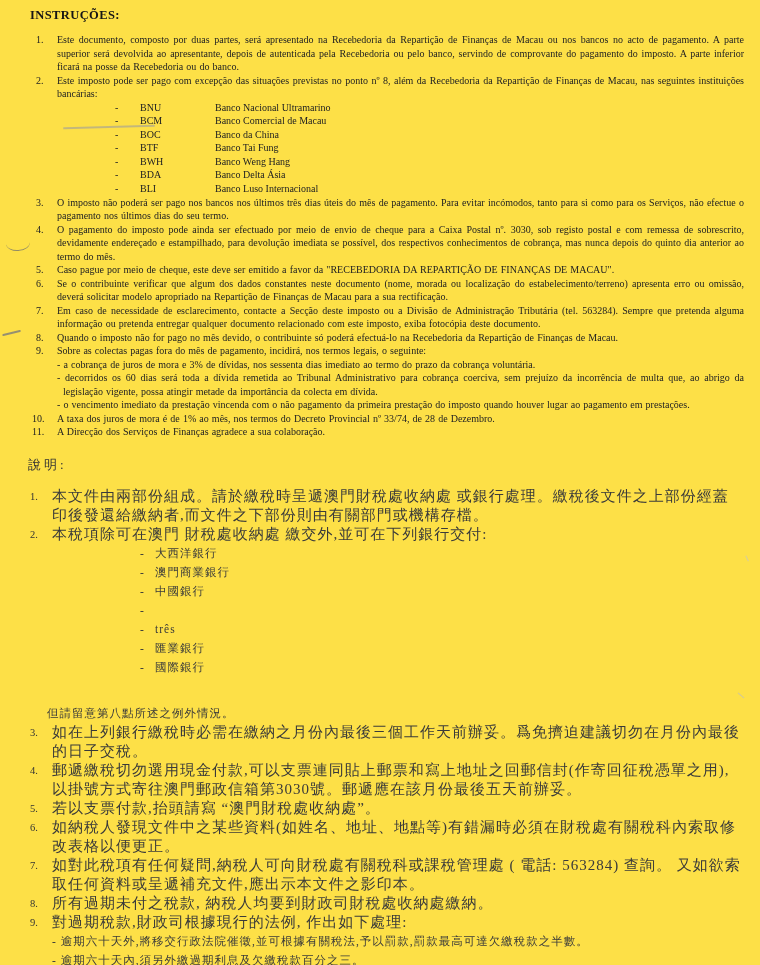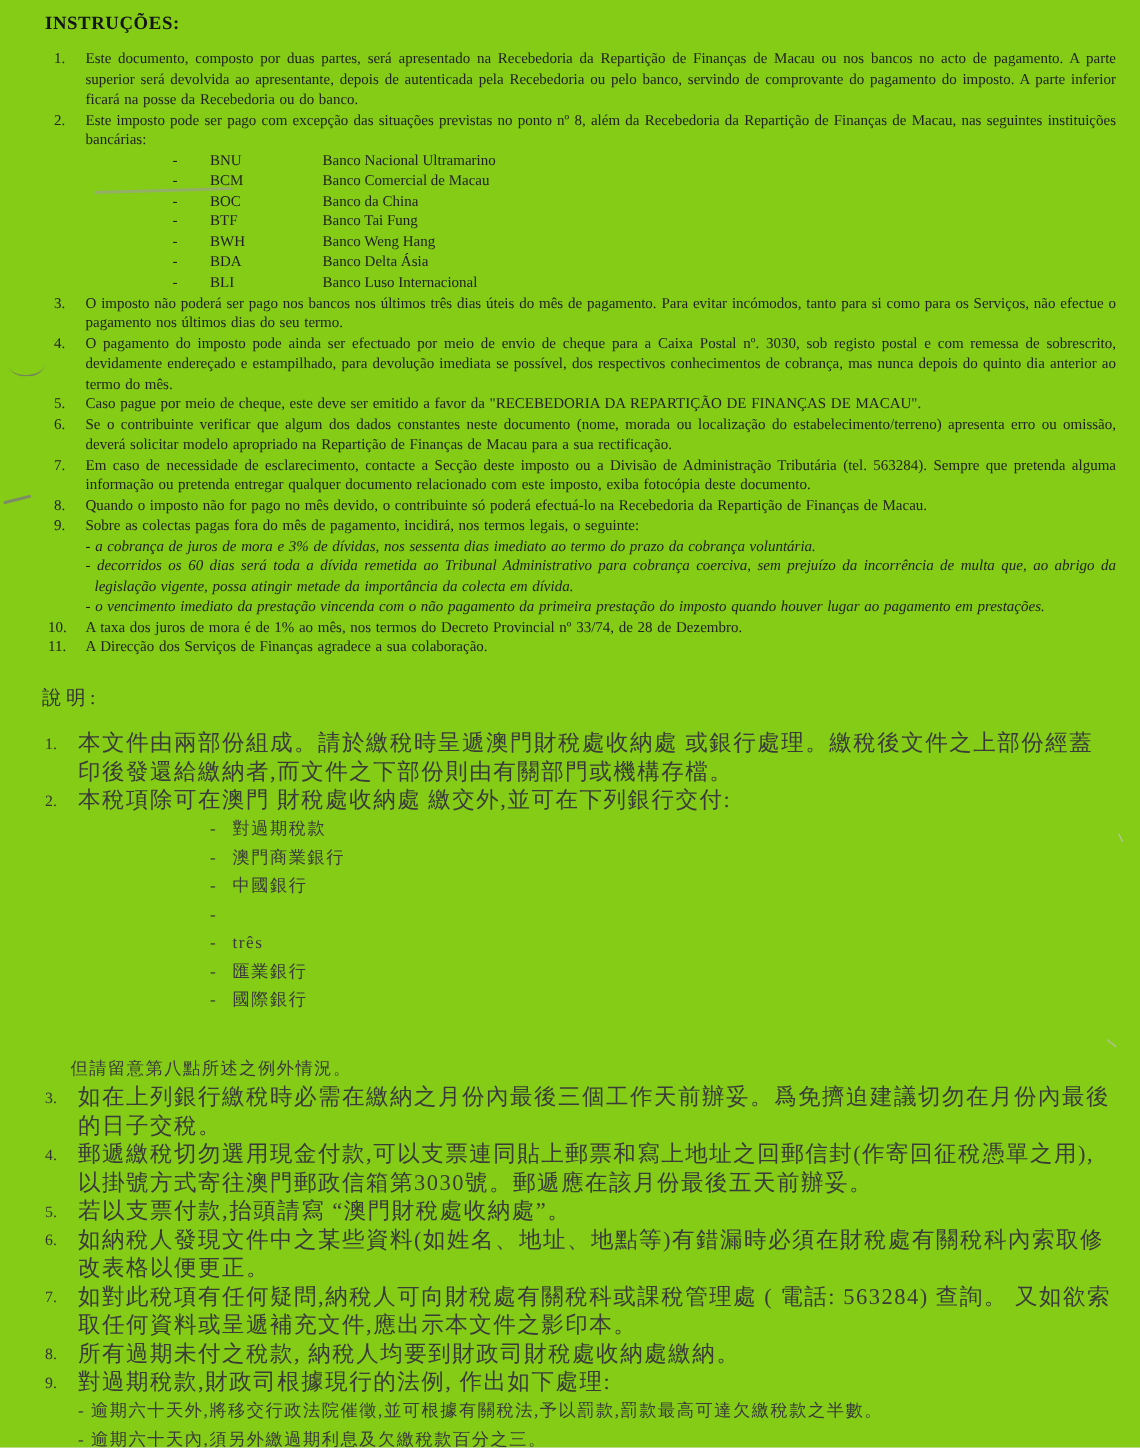--- a/index.html
+++ b/index.html
@@ -1,20 +1,20 @@
 <!DOCTYPE html>
 <html><head>
 <meta charset="utf-8">
 <style>
   html,body{margin:0;padding:0;background:#e8e8e6;}
   .page{
     position:relative;
     width:760px;height:965px;
     margin:0 auto;
-    background:#84cc16;
+    background:#fde047;
     box-sizing:border-box;
     padding:8px 16px 0 30px;
     overflow:hidden;
     color:#1e1e1e;
     font-family:"Liberation Serif","DejaVu Serif",serif;
   }
   
   .pt-title{
     font-size:12.5px;font-weight:bold;letter-spacing:.4px;
     margin:0 0 10px 0;color:#151515;
@@ -26,21 +26,21 @@
   .pt-text{
     font-size:10px;line-height:13.5px;text-align:justify;color:#222;
     word-spacing:.6px;
   }
   .pt-bank-row{display:flex;font-size:10px;line-height:13.6px;color:#222;}
   .pt-bank-dash{margin-left:58px;width:25px;}
   .pt-bank-code{width:75px;}
   .pt-bank-name{flex:1;}
   .pt-sub{
     font-size:10px;line-height:13.5px;text-align:justify;color:#222;
-    padding-left:6px;text-indent:-6px;word-spacing:.6px;font-style:italic;
+    padding-left:6px;text-indent:-6px;word-spacing:.6px;
   }
   
   .cn-title{
     font-size:13px;font-weight:normal;letter-spacing:3px;color:#333;
     margin:17px 0 13px -2px;
   }
   .cn-item{display:grid;grid-template-columns:22px 1fr;margin:0;}
   .cn-item .num{font-size:10.5px;line-height:19px;color:#333;}
   .cn-body{min-width:0;}
   .cn-text{
@@ -192,21 +192,21 @@
         <div class="cn-body">
           <div class="cn-text">本文件由兩部份組成。請於繳稅時呈遞澳門財稅處收納處 或銀行處理。繳稅後文件之上部份經蓋印後發還給繳納者,而文件之下部份則由有關部門或機構存檔。</div>
         </div>
       </div>
       <div class="cn-item">
         <span class="num">2.</span>
         <div class="cn-body">
           <div class="cn-text">本稅項除可在澳門 財稅處收納處 繳交外,並可在下列銀行交付:</div>
           <div class="cn-bank-row">
             <span class="cn-bank-dash">-</span>
-            <span class="cn-bank-name">對過期稅款</span>
+            <span class="cn-bank-name">大西洋銀行</span>
           </div>
           <div class="cn-bank-row">
             <span class="cn-bank-dash">-</span>
             <span class="cn-bank-name">澳門商業銀行</span>
           </div>
           <div class="cn-bank-row">
             <span class="cn-bank-dash">-</span>
             <span class="cn-bank-name">中國銀行</span>
           </div>
           <div class="cn-bank-row">

